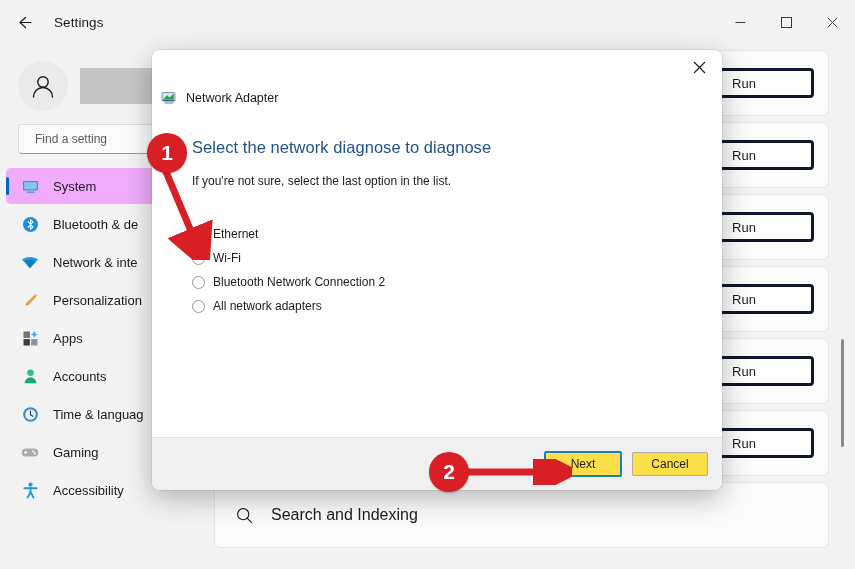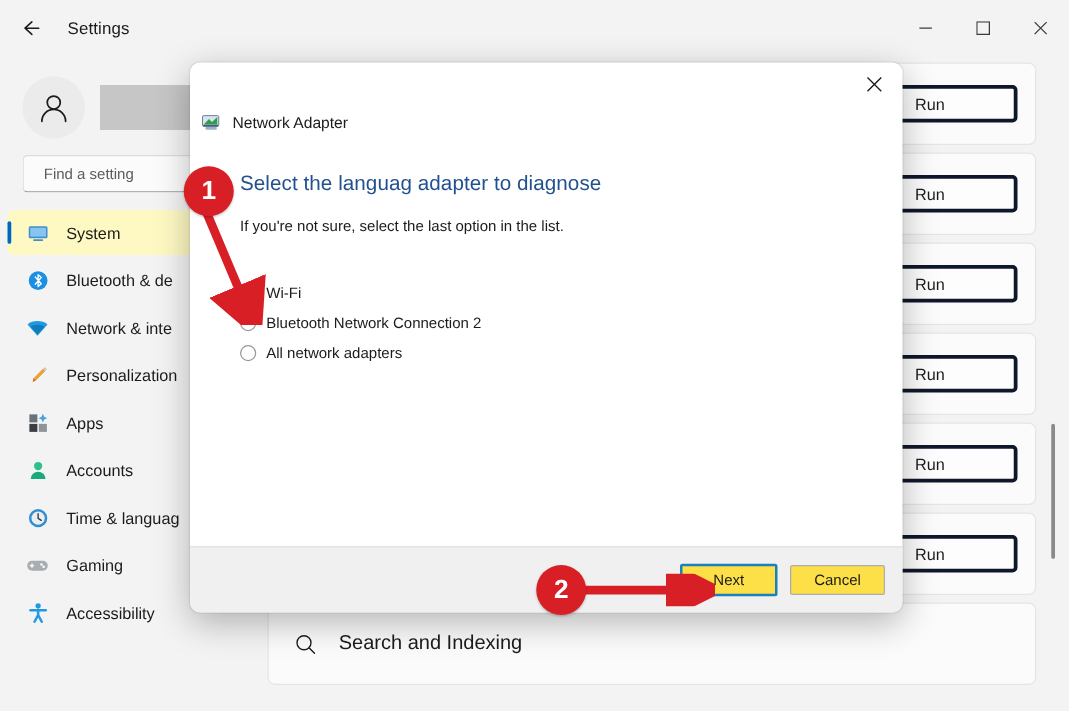--- a/index.html
+++ b/index.html
@@ -86,21 +86,21 @@
   #search-input::placeholder { color: #5c5c5c; }
 
   #nav-list { margin-top: 14px; }
   .nav-item {
     position: relative;
     height: 36px; margin: 0 8px 2px 6px;
     border-radius: 5px;
     display: flex; align-items: center;
     padding-left: 14px;
   }
-  .nav-item.active { background: #fef9c3; }
+  .nav-item.active { background: #f0abfc; }
   .nav-item.active::before {
     content: ""; position: absolute; left: 0; top: 9px;
     width: 3px; height: 18px; border-radius: 2px;
     background: #0067c0;
   }
   .nav-icon {
     width: 20px; flex: 0 0 20px;
     display: flex; align-items: center; justify-content: center;
     margin-right: 13px;
   }
@@ -483,24 +483,28 @@
           <rect x="1" y="2.5" width="13" height="8.5" rx="1" fill="#d9e3ef" stroke="#6f7f92" stroke-width="0.8"></rect>
           <path d="M2 9.6 L6.2 5.2 L8.6 7.6 L12.8 3.6 L12.8 9.6 Z" fill="#2f9e4f"></path>
           <path d="M1.6 10.4 H13.4" stroke="#3f5d80" stroke-width="1.4"></path>
           <rect x="3.4" y="11.6" width="9" height="2.2" rx=".6" fill="#9fb0c4"></rect>
         </svg>
       </span>
       <span id="dialog-app-title">Network Adapter</span>
     </div>
 
     <div id="dialog-body">
-      <div id="dialog-heading">Select the languag adapter to diagnose</div>
+      <div id="dialog-heading">Select the network diagnose to diagnose</div>
       <div id="dialog-subtext">If you're not sure, select the last option in the list.</div>
 
       <div id="radio-group">
+        <div class="radio-row checked">
+          <span class="radio-mark"></span>
+          <span class="radio-label">Ethernet</span>
+        </div>
         <div class="radio-row">
           <span class="radio-mark"></span>
           <span class="radio-label">Wi-Fi</span>
         </div>
         <div class="radio-row">
           <span class="radio-mark"></span>
           <span class="radio-label">Bluetooth Network Connection 2</span>
         </div>
         <div class="radio-row">
           <span class="radio-mark"></span>

